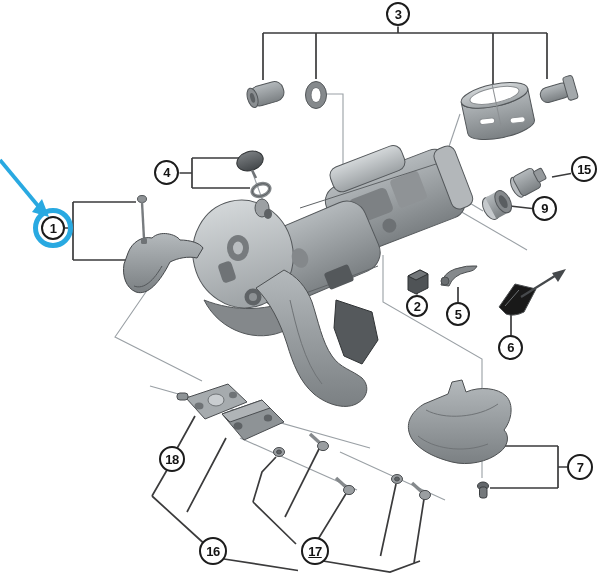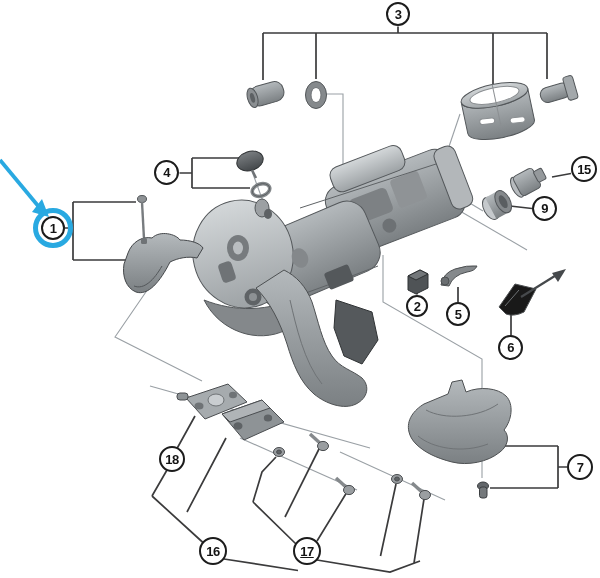--- a/index.html
+++ b/index.html
@@ -234,16 +234,16 @@
 <div class="callout" style="left:41px;top:216px;width:24px;height:24px;">1</div>
 <div class="callout" style="left:406px;top:295px;width:22px;height:22px;">2</div>
 <div class="callout" style="left:386px;top:2px;width:24px;height:24px;">3</div>
 <div class="callout" style="left:154px;top:160px;width:25px;height:25px;">4</div>
 <div class="callout" style="left:446px;top:302px;width:24px;height:24px;">5</div>
 <div class="callout" style="left:498px;top:335px;width:25px;height:25px;">6</div>
 <div class="callout" style="left:567px;top:454px;width:26px;height:26px;">7</div>
 <div class="callout" style="left:532px;top:196px;width:25px;height:25px;">9</div>
 <div class="callout" style="left:571px;top:156px;width:26px;height:26px;">15</div>
 <div class="callout" style="left:199px;top:537px;width:28px;height:28px;">16</div>
-<div class="callout" style="left:293px;top:537px;width:28px;height:28px;text-decoration:underline;">17</div>
+<div class="callout" style="left:301px;top:537px;width:28px;height:28px;text-decoration:underline;">17</div>
 <div class="callout" style="left:159px;top:446px;width:26px;height:26px;">18</div>
 
 </div>
 
 </body></html>

